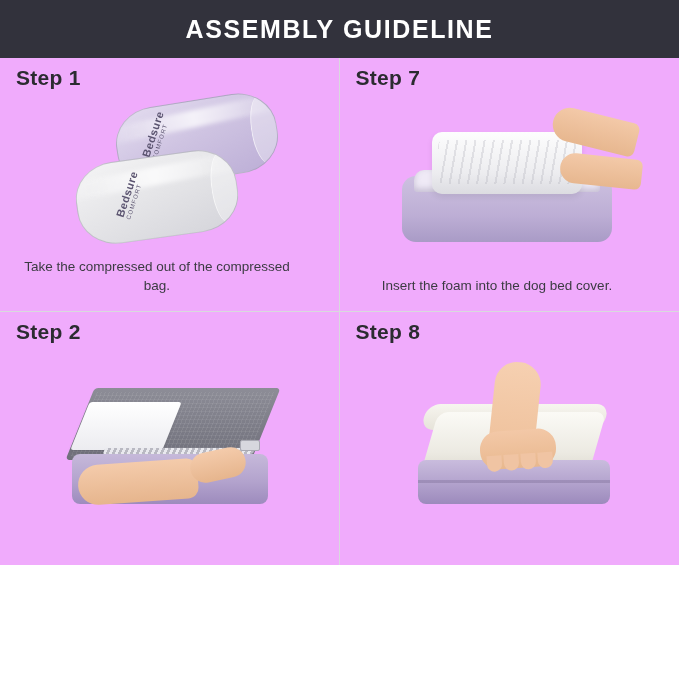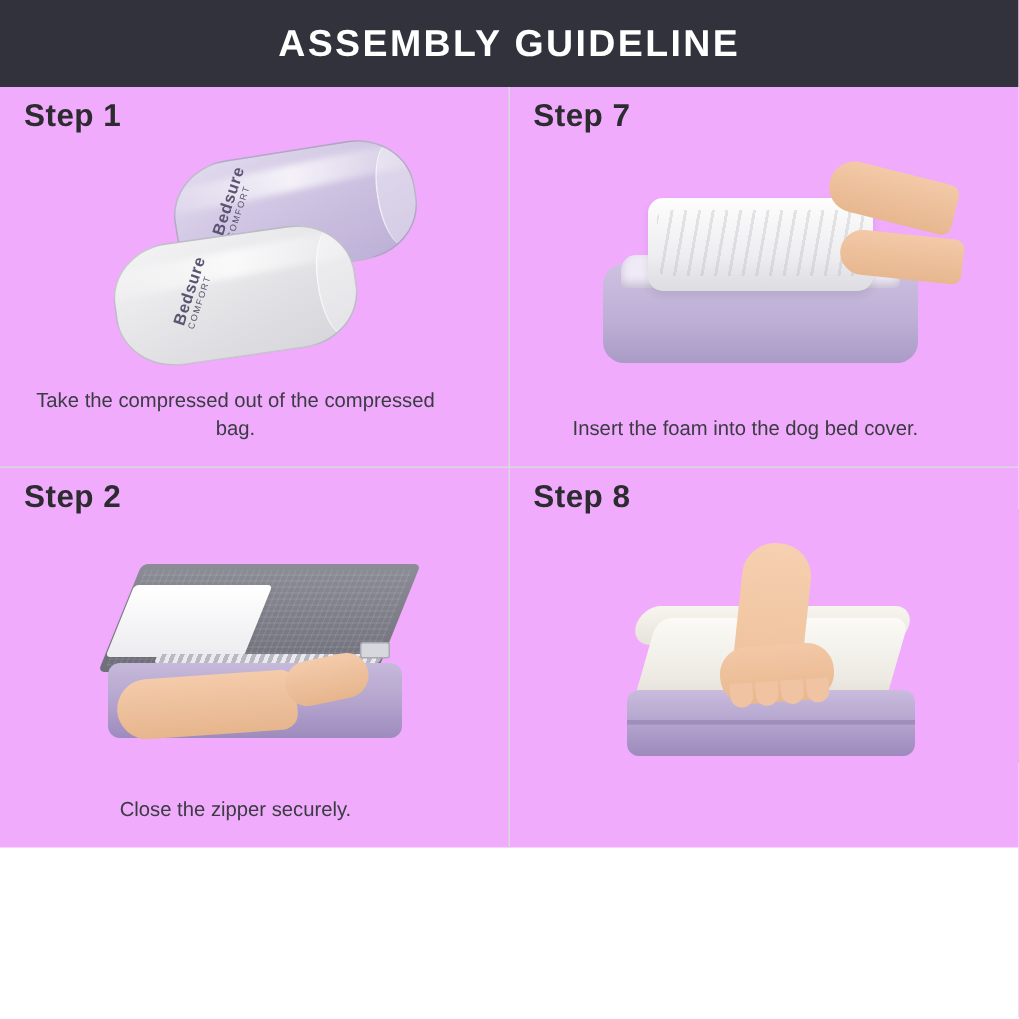--- a/index.html
+++ b/index.html
@@ -329,21 +329,20 @@
         <div class="scene scene3">
           <div class="bed3-top"></div>
           <div class="foam3"></div>
           <div class="bed3-body"></div>
           <div class="zipper"></div>
           <div class="zip-pull"></div>
           <div class="hand-3"></div>
           <div class="hand-3b"></div>
         </div>
       </div>
-      <div class="caption">Close the zipper securely.</div>
     </div>
 
     <div class="cell">
       <div class="step-title">Step 8</div>
       <div class="art">
         <div class="scene scene4">
           <div class="bed4-bolster"></div>
           <div class="bed4-cushion"></div>
           <div class="bed4-base"></div>
           <div class="arm-4"></div>

